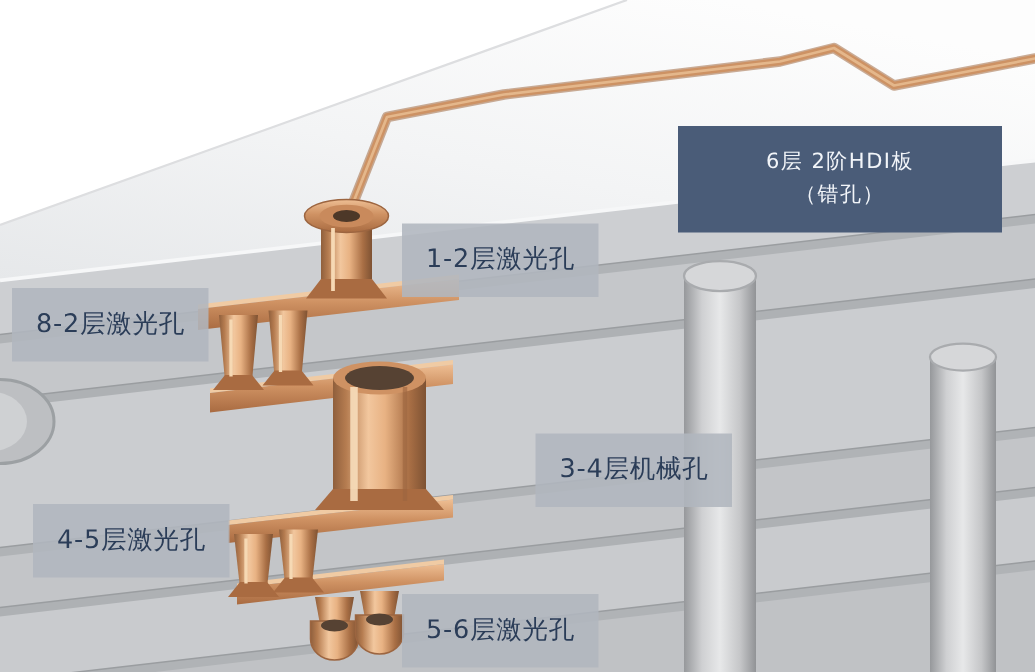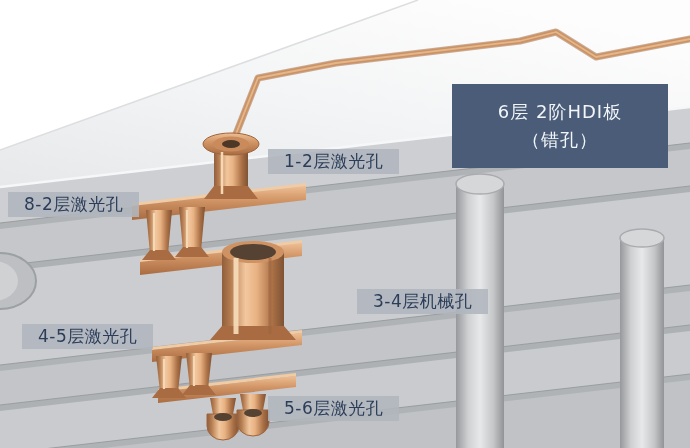--- a/index.html
+++ b/index.html
@@ -7,35 +7,35 @@
     position:relative;width:690px;height:448px;overflow:hidden;background:#ffffff;
     font-family:"DejaVu Sans","Liberation Sans",sans-serif;
   }
   .stage svg{position:absolute;left:0;top:0;}
   .lbl{
     position:absolute;
     background:rgba(177,182,190,0.88);
     color:#2b3d58;
     font-size:17px;
     line-height:1;
-    padding:4px 16px;
+    padding:16px 16px;
     white-space:nowrap;
     letter-spacing:0.5px;
   }
   #lbl-12{left:268px;top:149px;}
   #lbl-22{left:8px;top:192px;}
   #lbl-34{left:322px;top:289px;margin-left:35px;}
-  #lbl-45{left:22px;top:324px;}
+  #lbl-45{left:22px;top:336px;}
   #lbl-56{left:268px;top:396px;}
   .title-box{
     position:absolute;left:452px;top:84px;width:208px;
     background:#4a5c78;
     color:#f2f5f9;
     text-align:center;
-    font-size:18px;
+    font-size:14px;
     letter-spacing:1px;
     padding:14px 4px;
   }
   .title-box .line{display:block;line-height:1.55;}
 </style>
 </head>
 <body>
 
 <div class="stage">
 

